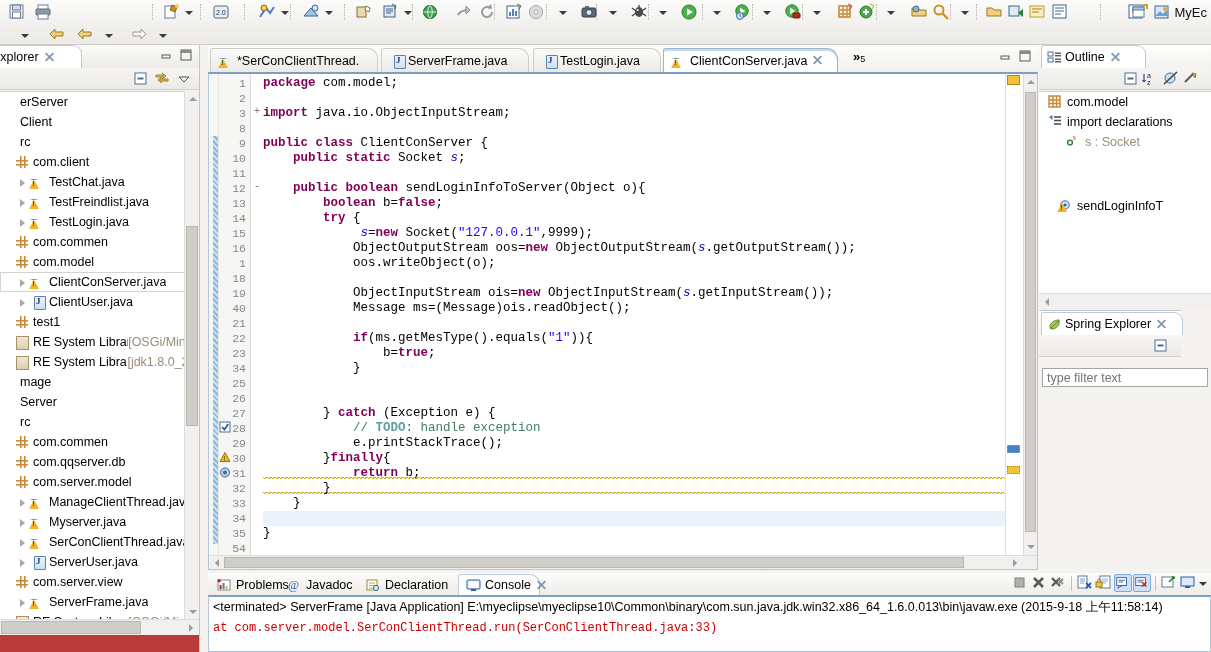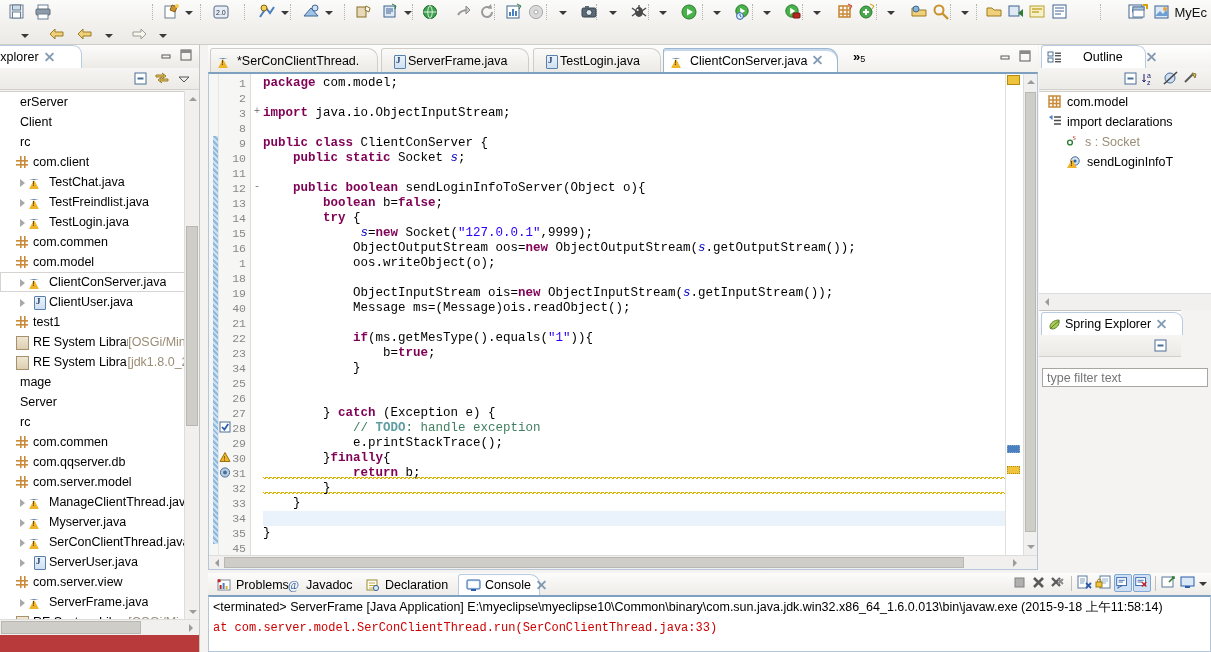--- a/index.html
+++ b/index.html
@@ -777,21 +777,21 @@
           <div>26</div>
           <div>27</div>
           <div>28</div>
           <div>29</div>
           <div>30</div>
           <div>31</div>
           <div>32</div>
           <div>33</div>
           <div>34</div>
           <div>35</div>
-          <div>45</div>
+          <div>54</div>
         </div>
       <div class="foldcol" id="foldcol">
           <div style="height: 15px; text-align: center; font: 10px / 15px &quot;Liberation Mono&quot;, monospace; color: rgb(122, 122, 122);"></div>
           <div style="height: 15px; text-align: center; font: 10px / 15px &quot;Liberation Mono&quot;, monospace; color: rgb(122, 122, 122);"></div>
           <div style="height: 15px; text-align: center; font: 10px / 15px &quot;Liberation Mono&quot;, monospace; color: rgb(122, 122, 122);">+</div>
           <div style="height: 15px; text-align: center; font: 10px / 15px &quot;Liberation Mono&quot;, monospace; color: rgb(122, 122, 122);"></div>
           <div style="height: 15px; text-align: center; font: 10px / 15px &quot;Liberation Mono&quot;, monospace; color: rgb(122, 122, 122);"></div>
           <div style="height: 15px; text-align: center; font: 10px / 15px &quot;Liberation Mono&quot;, monospace; color: rgb(122, 122, 122);"></div>
           <div style="height: 15px; text-align: center; font: 10px / 15px &quot;Liberation Mono&quot;, monospace; color: rgb(122, 122, 122);"></div>
           <div style="height: 15px; text-align: center; font: 10px / 15px &quot;Liberation Mono&quot;, monospace; color: rgb(122, 122, 122);">-</div>
@@ -848,21 +848,21 @@
           </svg></span>
         <span style="position: absolute; left: 10px; width: 12px; height: 13px; top: 392px;"><svg width="12" height="13" viewBox="0 0 12 13">
             <circle cx="6" cy="6.5" r="4.6" fill="#b9cfe4" stroke="#4a6f96"></circle>
             <circle cx="6" cy="6.5" r="2" fill="#4a6f96"></circle>
           </svg></span>
       </div>
   </div>
 
   <div id="outline">
     <div class="panel-tabbar" style="height:23px;position:relative;">
-      <div class="vtab active" style="position:absolute;left:2px;top:0;width:105px;gap:18px;">
+      <div class="vtab active" style="position:absolute;left:2px;top:0;width:105px;">
         <span class="ico" style="width:15px;height:15px;">
           <svg width="15" height="15" viewBox="0 0 15 15">
               <rect x="1" y="2" width="5" height="4" fill="#fff" stroke="#4a6f96"></rect>
               <rect x="1" y="8" width="5" height="4" fill="#fff" stroke="#4a6f96"></rect>
               <rect x="8" y="2.5" width="6" height="1.4" fill="#555"></rect>
               <rect x="8" y="5" width="6" height="1.4" fill="#555"></rect>
               <rect x="8" y="8.5" width="6" height="1.4" fill="#555"></rect>
               <rect x="8" y="11" width="6" height="1.4" fill="#555"></rect>
             </svg>
         </span>
@@ -914,21 +914,21 @@
             </svg></span>
           <span class="tlabel">import declarations</span>
         </div>
         <div class="trow" style="padding-left: 26px;">
           <span class="ti"><svg width="16" height="15" viewBox="0 0 16 15">
               <circle cx="5" cy="8.5" r="2.4" fill="#fff" stroke="#2e7d32" stroke-width="1.4"></circle>
               <text x="7.5" y="6" font-size="6" font-family="Liberation Serif" fill="#b4281f">S</text>
             </svg></span>
           <span class="tlabel dim">s : Socket</span>
         </div>
-        <div class="trow" style="padding-left: 28px;">
+        <div class="trow" style="padding-left: 18px; margin-top: 44px;">
           <span class="ti warnbadge"><svg width="16" height="15" viewBox="0 0 16 15">
               <circle cx="8" cy="7" r="4.2" fill="#d7e8f7" stroke="#3f6591"></circle>
               <circle cx="8" cy="7" r="1.6" fill="#2b5da8"></circle>
             </svg></span>
           <span class="tlabel">sendLoginInfoT</span>
         </div>
       </div>
     <div style="position:absolute;left:0;right:0;bottom:0;height:17px;background:#f1f0ee;border-top:1px solid #ddd;">
       <div class="arrbtn left" style="left:1px;top:1px;"></div>
     </div>

